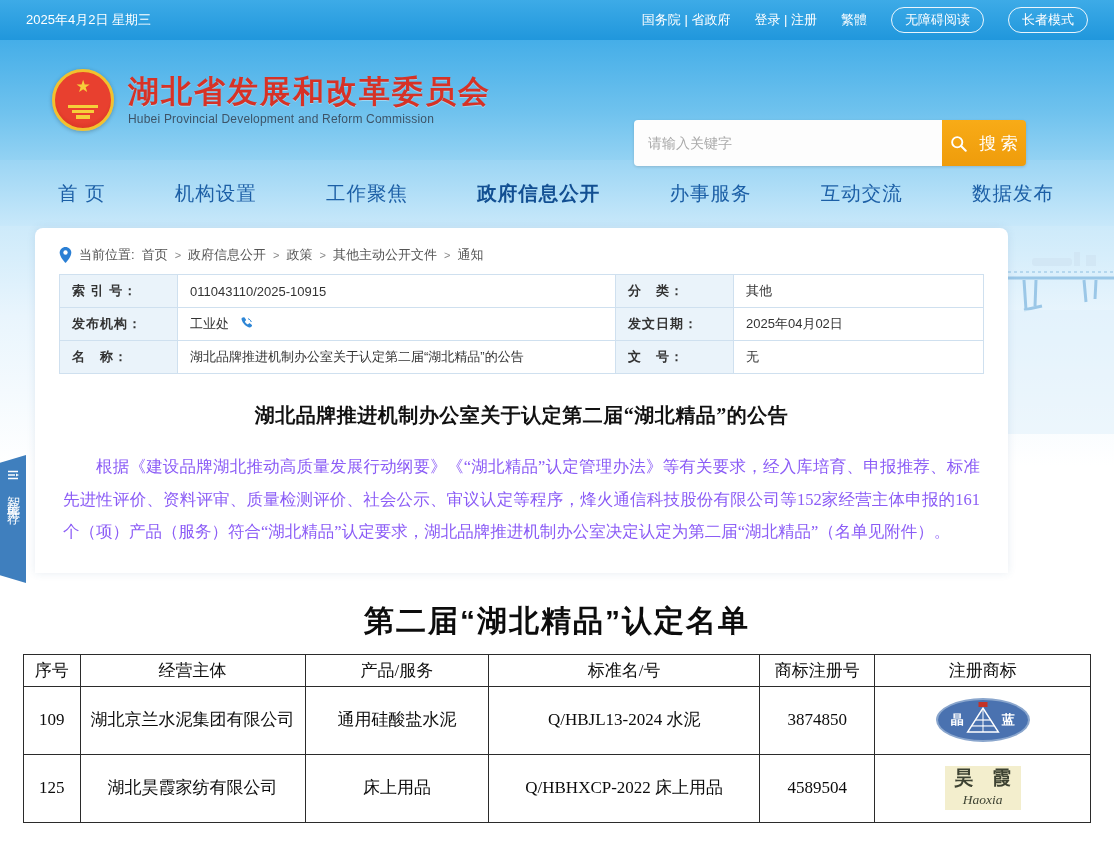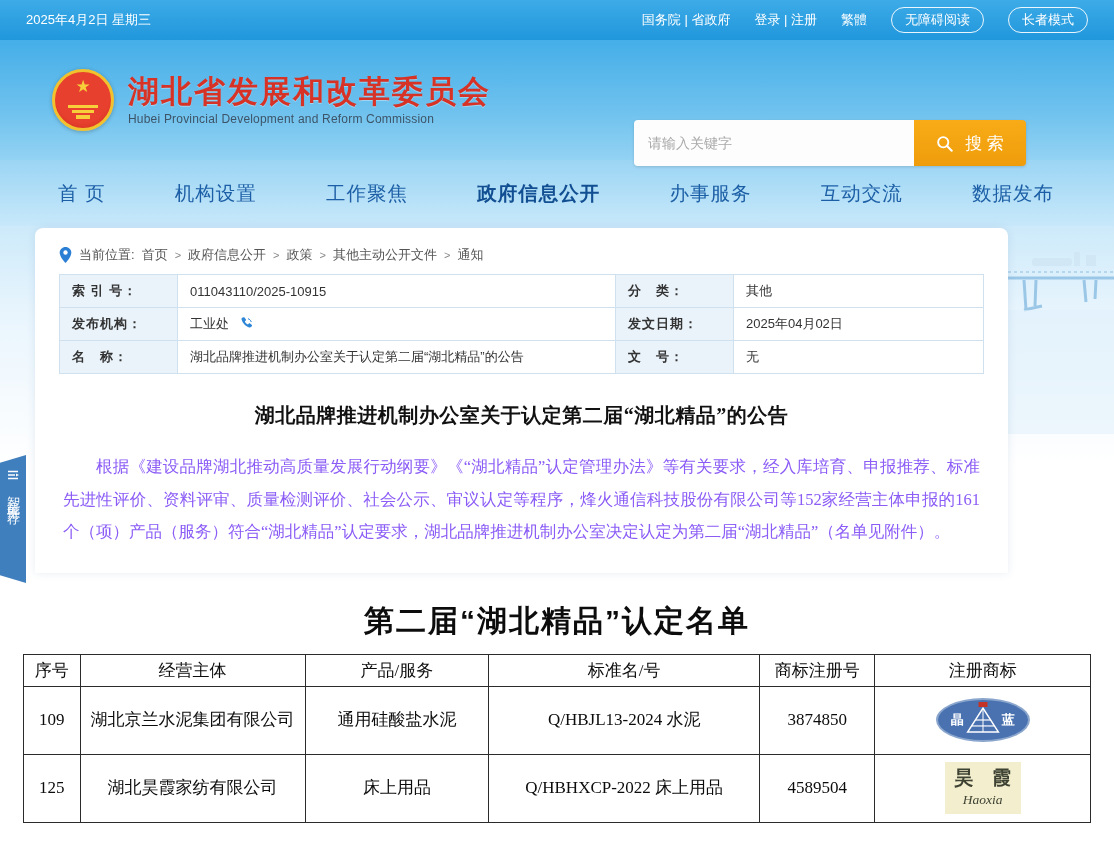--- a/index.html
+++ b/index.html
@@ -26,21 +26,21 @@
   .emblem .gate i:nth-child(2){ height:3px; width:22px; margin:0 auto 2px; }
   .emblem .gate i:nth-child(3){ height:4px; width:14px; margin:0 auto; }
   .brand-text .cn { font-size:31px; font-weight:bold; color:#d63226; letter-spacing:2px; line-height:1.15;
     text-shadow:0 1px 0 rgba(255,255,255,.35); }
   .brand-text .en { font-size:12px; color:#3d5468; margin-top:3px; letter-spacing:.2px; }
 
   .search-box { position:absolute; right:88px; top:80px; display:flex; width:392px; height:46px;
     border-radius:4px; overflow:hidden; box-shadow:0 1px 3px rgba(0,0,0,.15); }
   .search-box input { flex:1; border:none; outline:none; padding:0 14px; font-size:14px; color:#333; background:#fdfdfd; }
   .search-box input::placeholder { color:#a9a9a9; }
-  .search-btn { width:112px; background:linear-gradient(180deg,#f8ab17,#ef9c0b); border:none; color:#fff;
+  .search-btn { width:84px; background:linear-gradient(180deg,#f8ab17,#ef9c0b); border:none; color:#fff;
     font-size:17px; display:flex; align-items:center; justify-content:center; gap:12px; cursor:pointer; }
 
   
   .nav-band { height:66px; background:linear-gradient(180deg,#9bd5f4,#c8e8fa);
     display:flex; align-items:center; justify-content:space-between; padding:0 60px 0 58px; }
   .nav-item { font-size:19.5px; color:#1c5fa6; text-decoration:none; cursor:pointer; letter-spacing:1px; }
   .nav-item.active { font-weight:bold; color:#124f92; }
 
   
   .content-bg { background:linear-gradient(180deg,#cdeafa 0%,#e9f5fd 90px,#ffffff 240px); padding:2px 0 14px; position:relative; }
@@ -82,21 +82,21 @@
   table.list thead th { height:32px; font-weight:normal; font-size:17px; }
   table.list tbody td { height:68px; line-height:1.45; }
 
   
   .tm-cell { display:flex; align-items:center; justify-content:center; }
   .tm-oval { width:94px; height:44px; background:#4a72b0; border:2px solid #8aa6cd; border-radius:50%;
     position:relative; display:flex; align-items:center; justify-content:center; gap:2px; }
   .tm-oval .red-mark { position:absolute; top:2px; left:50%; transform:translateX(-50%); width:9px; height:5px; background:#c43227; }
   .tm-oval .tm-char { color:#fff; font-size:13px; font-weight:bold; font-family:"Liberation Serif",serif; }
   .tm-pyr { width:34px; height:28px; }
-  .tm-haoxia { width:76px; height:52px; background:#f3eecd; display:flex; flex-direction:column;
+  .tm-haoxia { width:76px; height:44px; background:#f3eecd; display:flex; flex-direction:column;
     align-items:center; justify-content:center; }
   .tm-haoxia .hx-chars { font-family:"Liberation Serif","DejaVu Serif",serif; font-weight:bold;
     font-size:19px; color:#3d4232; letter-spacing:7px; margin-left:7px; line-height:1.1; }
   .tm-haoxia .hx-latin { font-family:"Liberation Serif","DejaVu Serif",serif; font-style:italic;
     font-size:13.5px; color:#3d4232; margin-top:1px; }
 </style>
 </head>
 <body>
 
 <div class="topbar">

